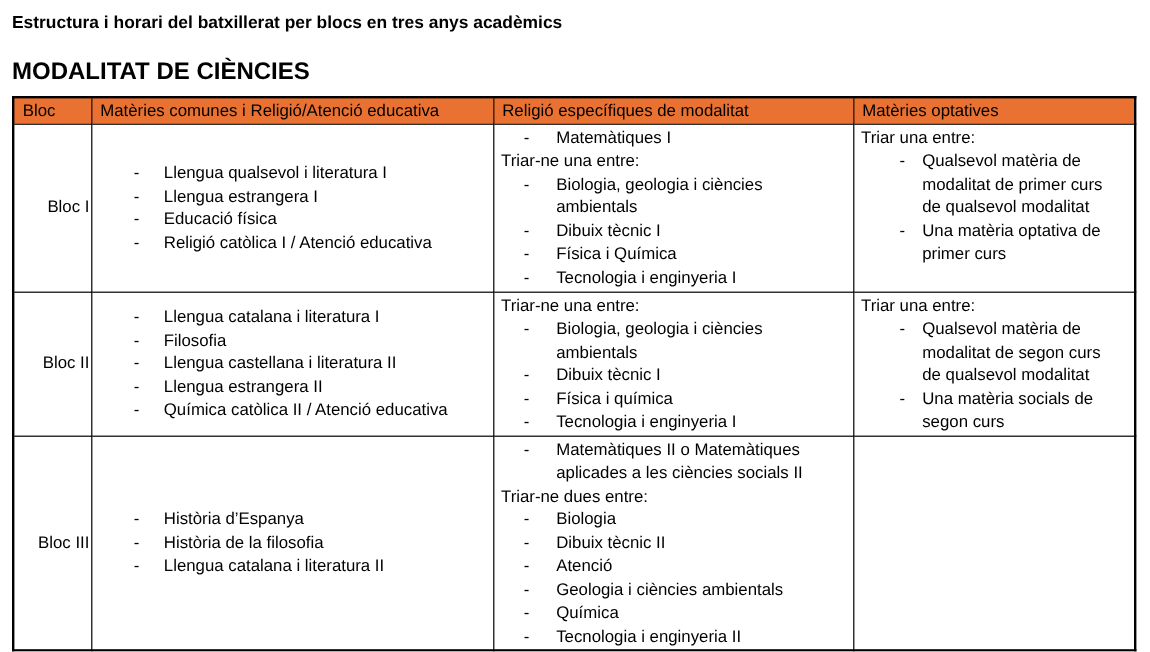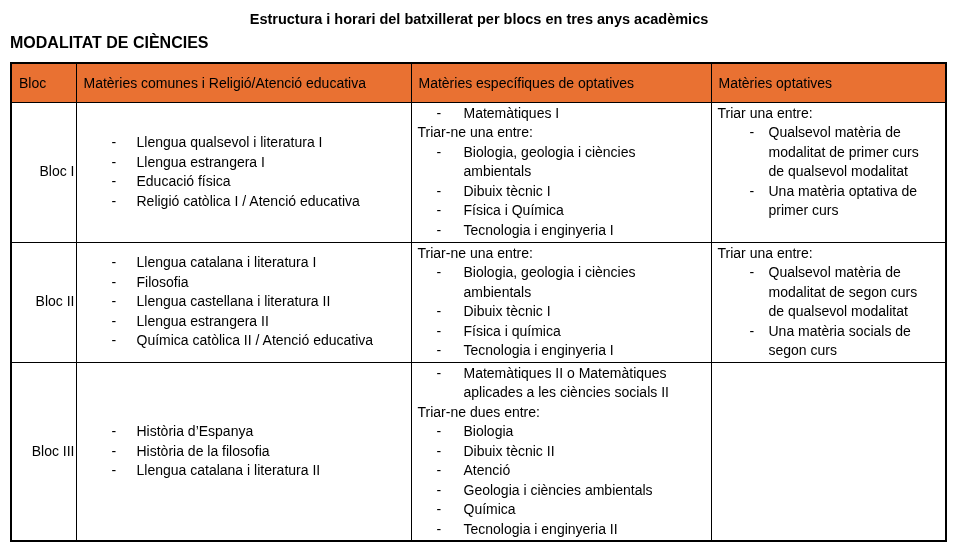--- a/index.html
+++ b/index.html
@@ -12,45 +12,44 @@
     overflow: hidden;
     font-family: "Liberation Sans", sans-serif;
     color: #000;
   }
   .page { padding: 9px 10px 0 10px; }
 
   .title {
     font-weight: bold;
     font-size: 14.5px;
     line-height: 20px;
-    text-align: center;
   }
   .subtitle {
     font-weight: bold;
-    font-size: 16px;
+    font-size: 20px;
     line-height: 19px;
-    margin-top: 4px;
+    margin-top: 22px;
   }
 
   table.blocks {
     border-collapse: collapse;
     table-layout: fixed;
     width: 935px;
     margin-top: 10px;
     border: 2px solid #000;
   }
   th, td { border: 1px solid #000; }
 
   th {
     background: var(--header-bg, #E97132);
     font-weight: normal;
     text-align: left;
     font-size: 14px;
     line-height: 18px;
-    height: 39px;
+    height: 22px;
     padding: 1px 7px;
     white-space: nowrap;
     overflow: hidden;
   }
 
   td {
     font-size: 14px;
     line-height: 19.5px;
     vertical-align: middle;
   }
@@ -91,21 +90,21 @@
     <colgroup>
       <col style="width:65px">
       <col style="width:335px">
       <col style="width:300px">
       <col style="width:235px">
     </colgroup>
     <thead>
       <tr>
           <th>Bloc</th>
           <th>Matèries comunes i Religió/Atenció educativa</th>
-          <th>Matèries específiques de optatives</th>
+          <th>Religió específiques de modalitat</th>
           <th>Matèries optatives</th>
         </tr>
     </thead>
     <tbody>
         <tr>
           <td class="bloc-cell">Bloc I</td>
           <td class="content-cell cell-comunes">
             <div class="bullet-item">
               <span class="dash">-</span>
               <span class="bullet-text">Llengua qualsevol i literatura I</span>

